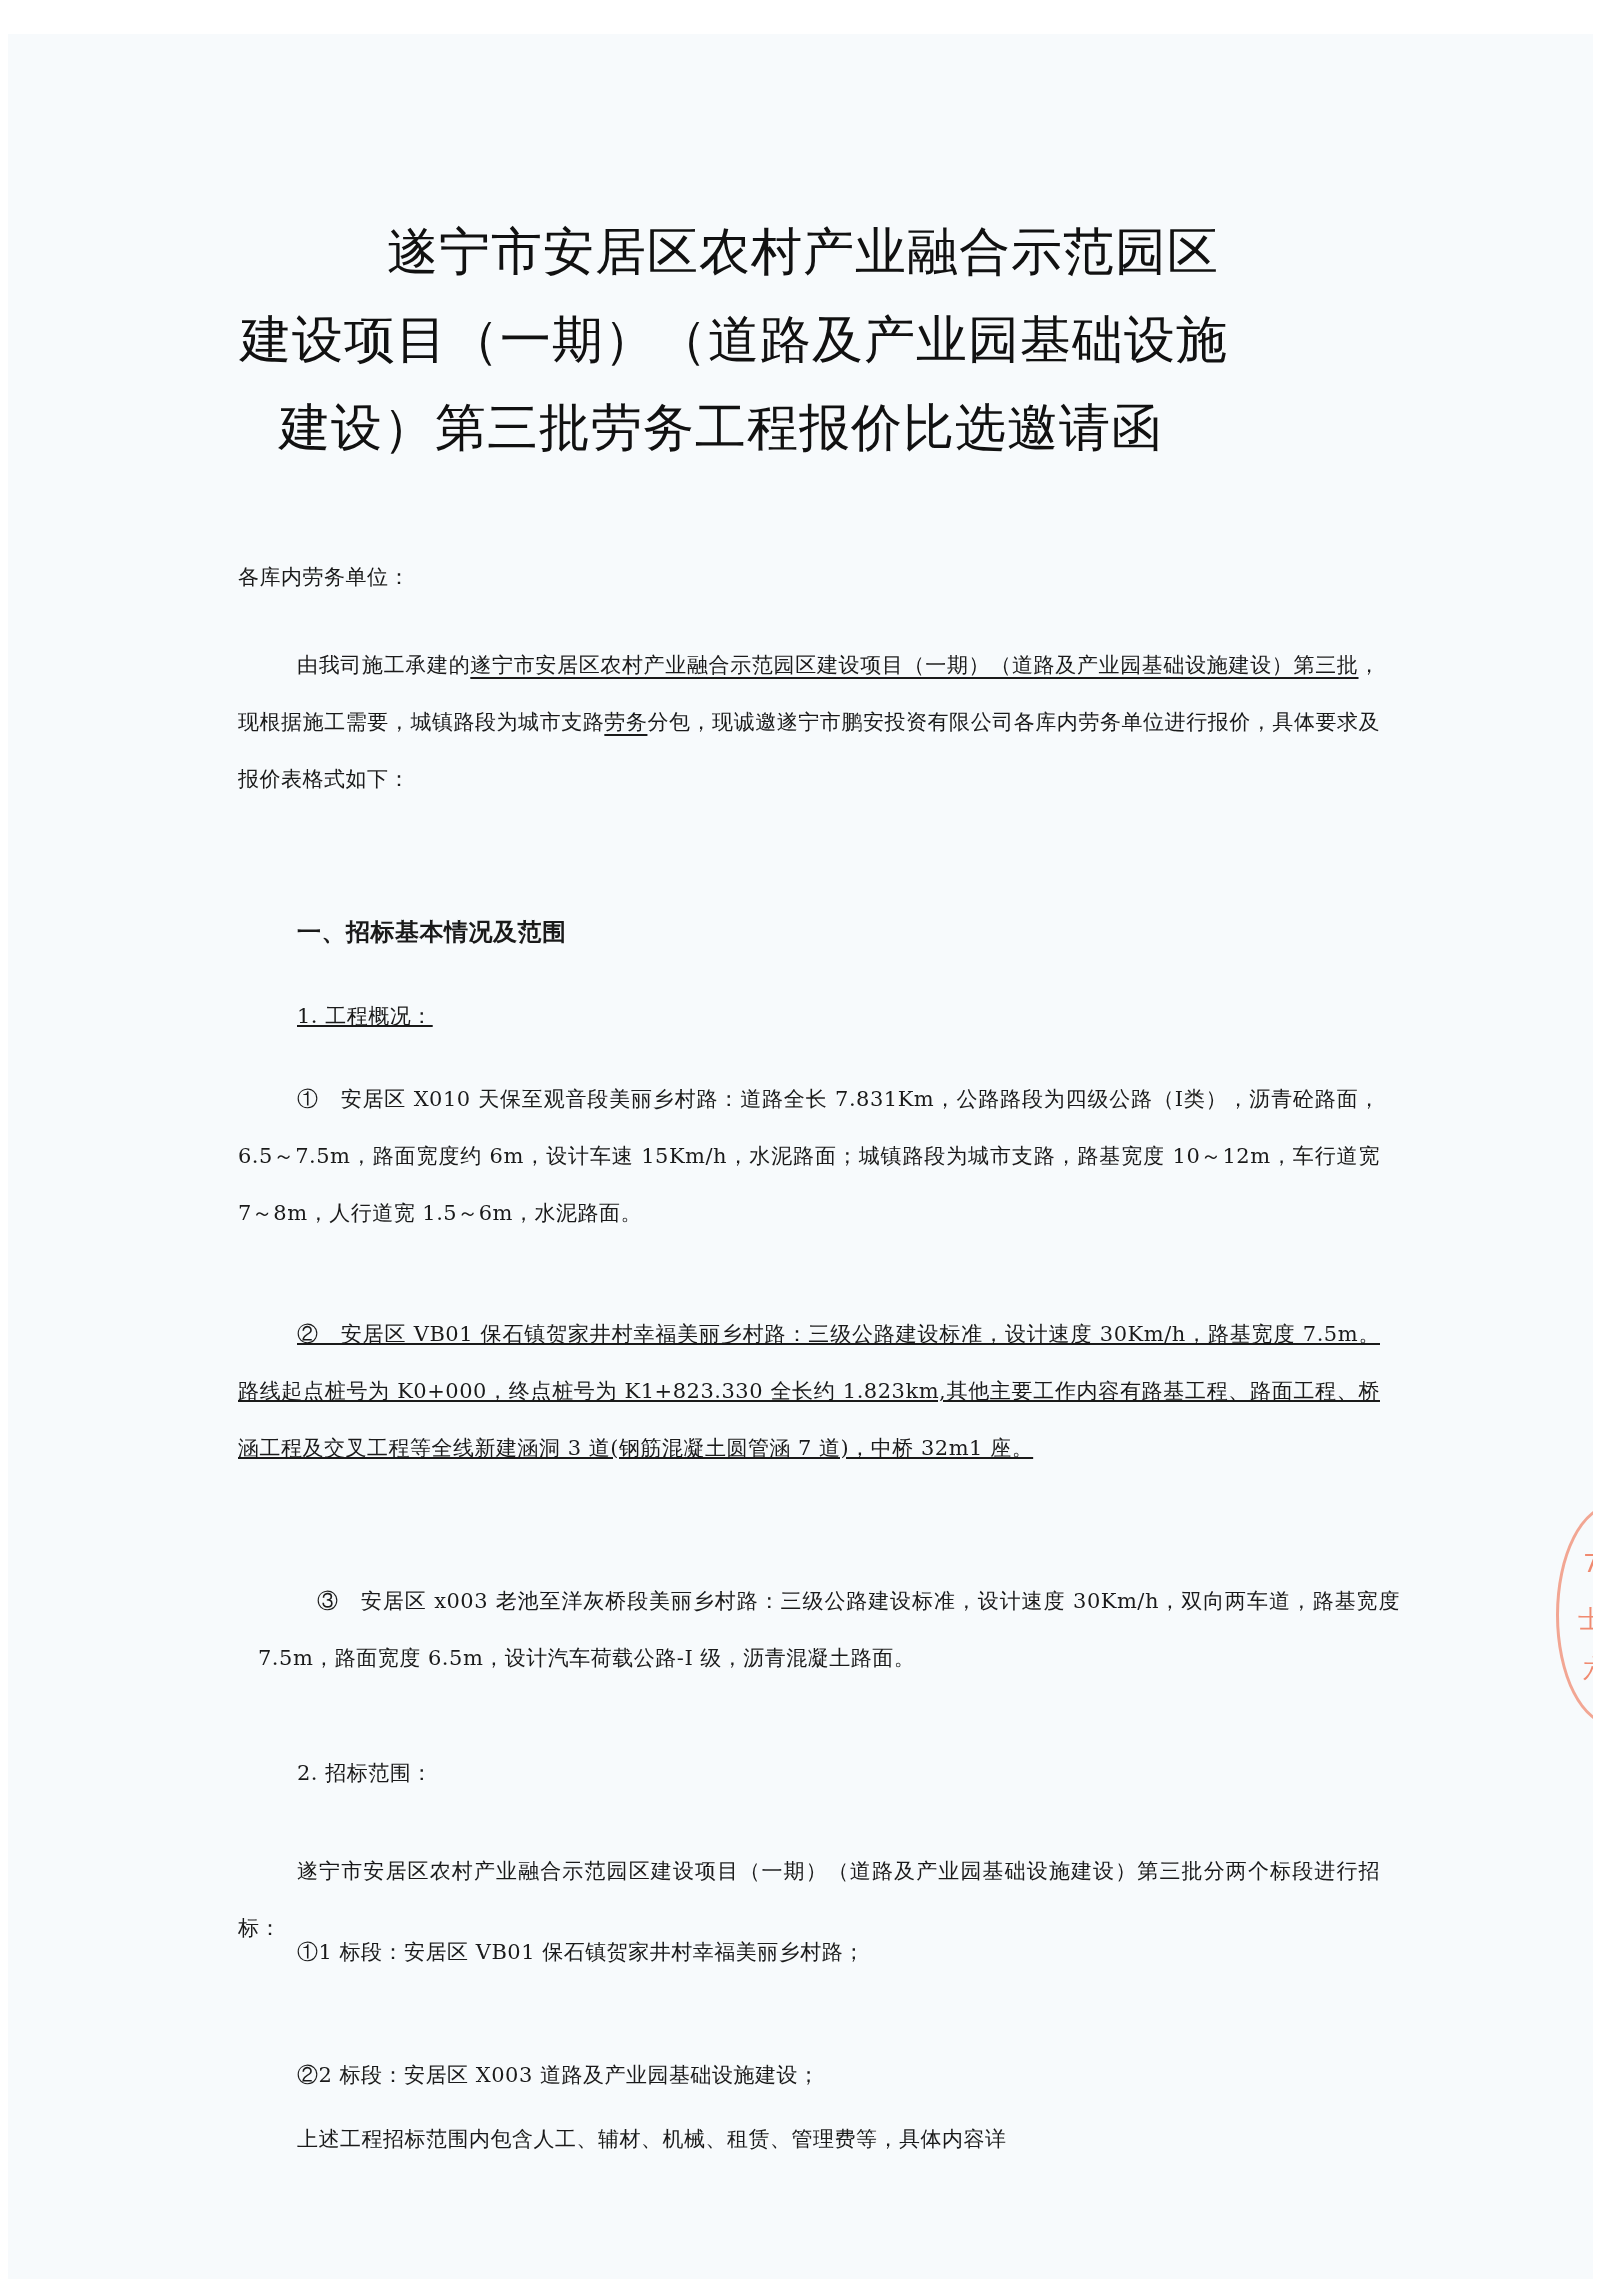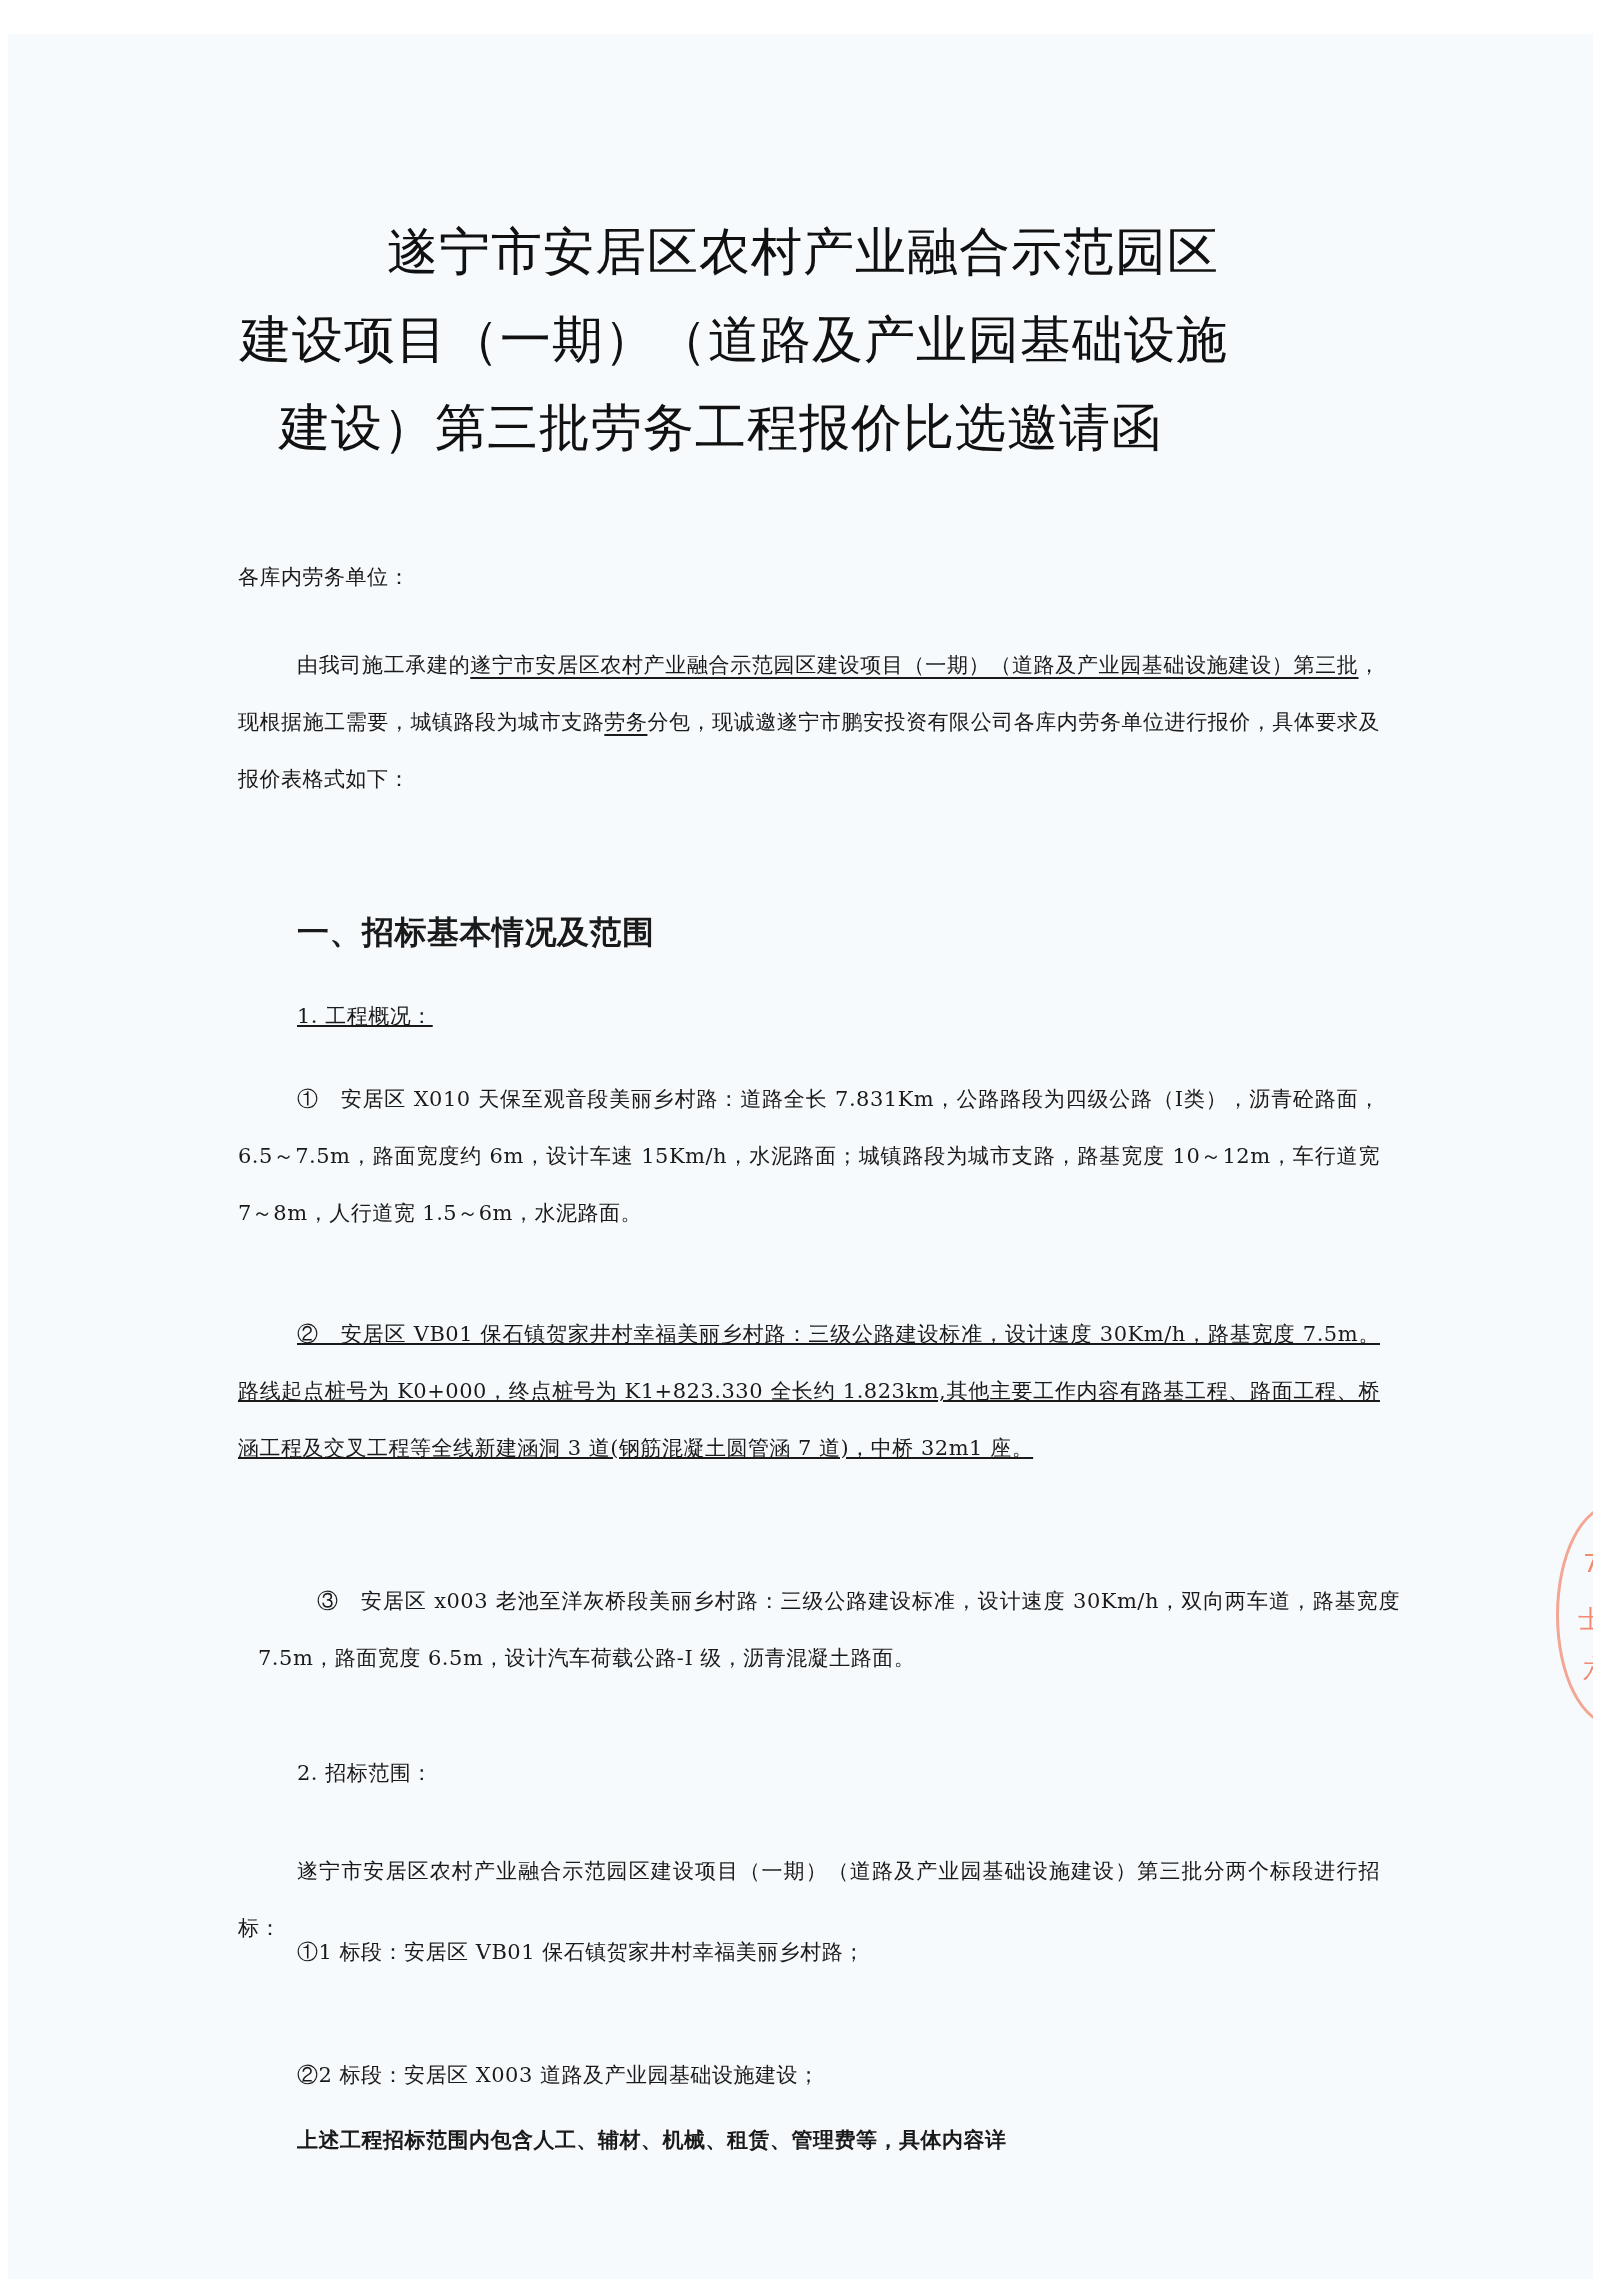--- a/index.html
+++ b/index.html
@@ -25,21 +25,21 @@
 
   .p {
     position: absolute; left: 238px; width: 1142px;
     font-size: 21px; line-height: 57px; letter-spacing: 0.5px;
     text-align: justify; text-align-last: left;
   }
   .indent { text-indent: 59px; }
   .u { text-decoration: underline; text-underline-offset: 4.9px; }
   .bold-h {
     font-family: "DejaVu Sans", "Liberation Sans", sans-serif;
-    font-weight: bold; font-size: 32px;
+    font-weight: bold; font-size: 24px;
   }
   .stamp {
     position: absolute; left: 1556px; top: 1505px; width: 108px; height: 216px;
     border: 3.9px solid #f08a70; border-radius: 50%;
     opacity: 0.75;
   }
   .stamp-clip {
     position: absolute; left: 1529px; top: 1421px; width: 64px; height: 353px;
     overflow: hidden;
   }
@@ -71,21 +71,21 @@
 <div class="p indent" style="top:1306px;text-decoration:underline;">②　安居区 VB01 保石镇贺家井村幸福美丽乡村路：三级公路建设标准，设计速度 30Km/h，路基宽度 7.5m。路线起点桩号为 K0+000，终点桩号为 K1+823.330 全长约 1.823km,其他主要工作内容有路基工程、路面工程、桥涵工程及交叉工程等全线新建涵洞 3 道(钢筋混凝土圆管涵 7 道)，中桥 32m1 座。</div>
 
 <div class="p indent" style="top:1573px;margin-left:20px;">③　安居区 x003 老池至洋灰桥段美丽乡村路：三级公路建设标准，设计速度 30Km/h，双向两车道，路基宽度 7.5m，路面宽度 6.5m，设计汽车荷载公路-I 级，沥青混凝土路面。</div>
 
 <div class="p indent" style="top:1745px;">2. 招标范围：</div>
 
 <div class="p indent" style="top:1843px;">遂宁市安居区农村产业融合示范园区建设项目（一期）（道路及产业园基础设施建设）第三批分两个标段进行招标：</div>
 
 <div class="p indent" style="top:1924px;">①1 标段：安居区 VB01 保石镇贺家井村幸福美丽乡村路；</div>
 <div class="p indent" style="top:2047px;">②2 标段：安居区 X003 道路及产业园基础设施建设；</div>
-<div class="p indent" style="top:2111px;font-weight:bold;">上述工程招标范围内包含人工、辅材、机械、租赁、管理费等，具体内容详</div>
+<div class="p indent" style="top:2111px;">上述工程招标范围内包含人工、辅材、机械、租赁、管理费等，具体内容详</div>
 
 <div class="stamp-clip">
   <div class="stamp"></div>
   <span class="stamp-char" style="left:54px;top:127px;">7</span>
   <span class="stamp-char" style="left:49px;top:181px;">士</span>
   <span class="stamp-char" style="left:54px;top:230px;">六</span>
 </div>
 
 
 </body></html>

